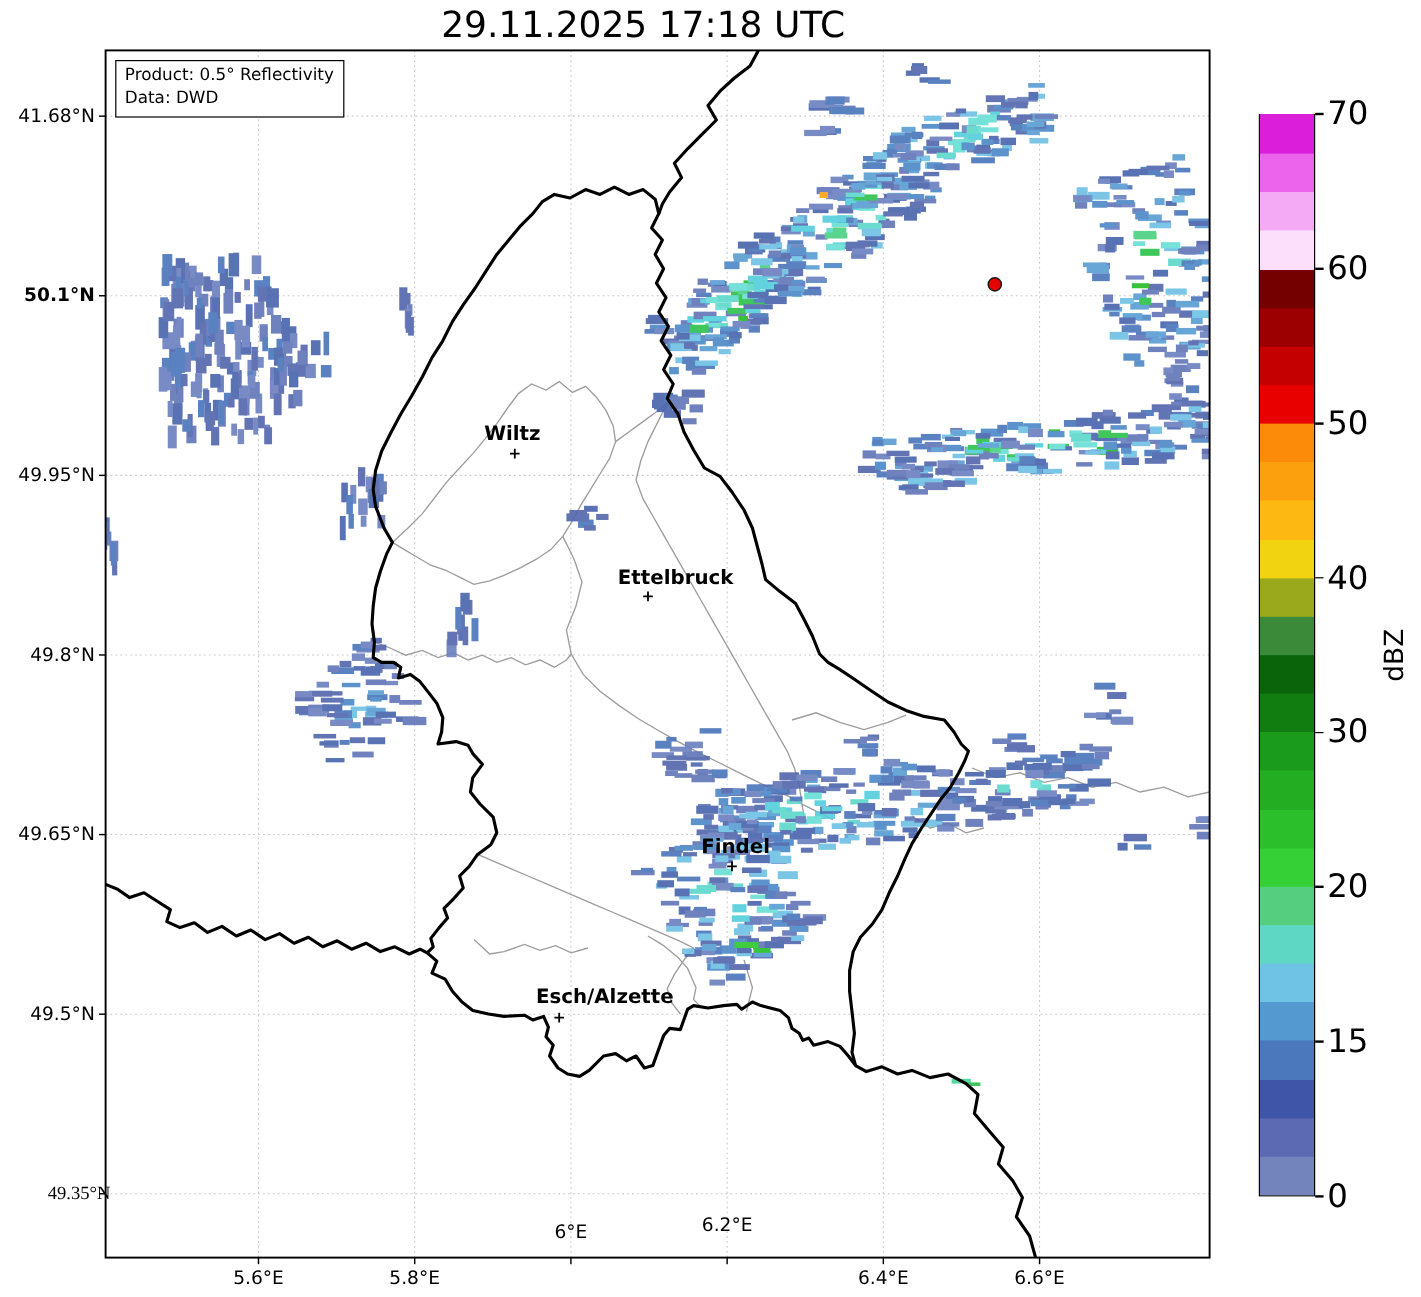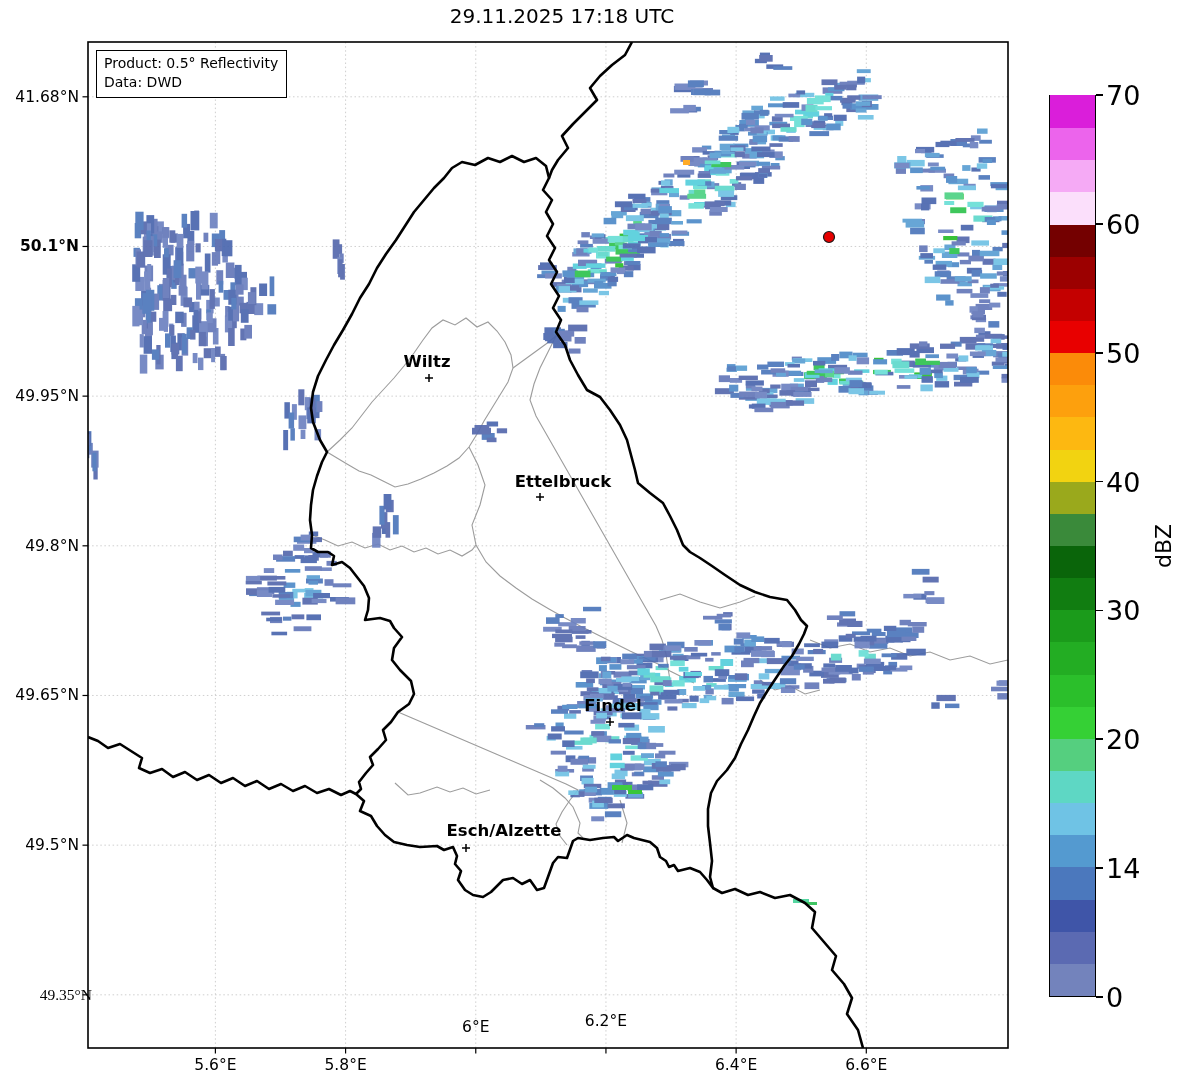--- a/index.html
+++ b/index.html
@@ -5,23 +5,23 @@
   html,body{margin:0;padding:0;background:#ffffff;}
   .stage{
     position:relative;
     width:1184px;height:1081px;
     background:#ffffff;
     font-family:"DejaVu Sans", sans-serif;
     overflow:hidden;
   }
   .title{
     position:absolute;
-    left:562px;top:4px;
+    left:536px;top:4px;
     transform:translateX(-50%);
-    font-size:20px;
+    font-size:30px;
     color:#000;
     white-space:nowrap;
   }
   svg#map{position:absolute;left:0;top:0;}
   .info-box{
     position:absolute;
     left:96px;top:50px;
     background:#ffffff;
     border:1.2px solid #000;
     padding:3px 8px 4px 7px;
@@ -1654,21 +1654,21 @@
       <div class="cbar-seg" style="bottom: 82.1429%; height: 3.72143%; background: rgb(116, 0, 0);"></div>
       <div class="cbar-seg" style="bottom: 85.7143%; height: 3.72143%; background: rgb(251, 223, 251);"></div>
       <div class="cbar-seg" style="bottom: 89.2857%; height: 3.72143%; background: rgb(245, 170, 245);"></div>
       <div class="cbar-seg" style="bottom: 92.8571%; height: 3.72143%; background: rgb(236, 100, 236);"></div>
       <div class="cbar-seg" style="bottom: 96.4286%; height: 3.72143%; background: rgb(218, 30, 218);"></div>
     </div>
   <div id="cbar-annot">
       <div class="cbar-tick" style="top: 996.2px;"></div>
       <div class="cbar-ticklabel" style="top: 997px;">0</div>
       <div class="cbar-tick" style="top: 867.343px;"></div>
-      <div class="cbar-ticklabel" style="top: 868.143px;">14</div>
+      <div class="cbar-ticklabel" style="top: 868.143px;">15</div>
       <div class="cbar-tick" style="top: 738.486px;"></div>
       <div class="cbar-ticklabel" style="top: 739.286px;">20</div>
       <div class="cbar-tick" style="top: 609.629px;"></div>
       <div class="cbar-ticklabel" style="top: 610.429px;">30</div>
       <div class="cbar-tick" style="top: 480.771px;"></div>
       <div class="cbar-ticklabel" style="top: 481.571px;">40</div>
       <div class="cbar-tick" style="top: 351.914px;"></div>
       <div class="cbar-ticklabel" style="top: 352.714px;">50</div>
       <div class="cbar-tick" style="top: 223.057px;"></div>
       <div class="cbar-ticklabel" style="top: 223.857px;">60</div>

